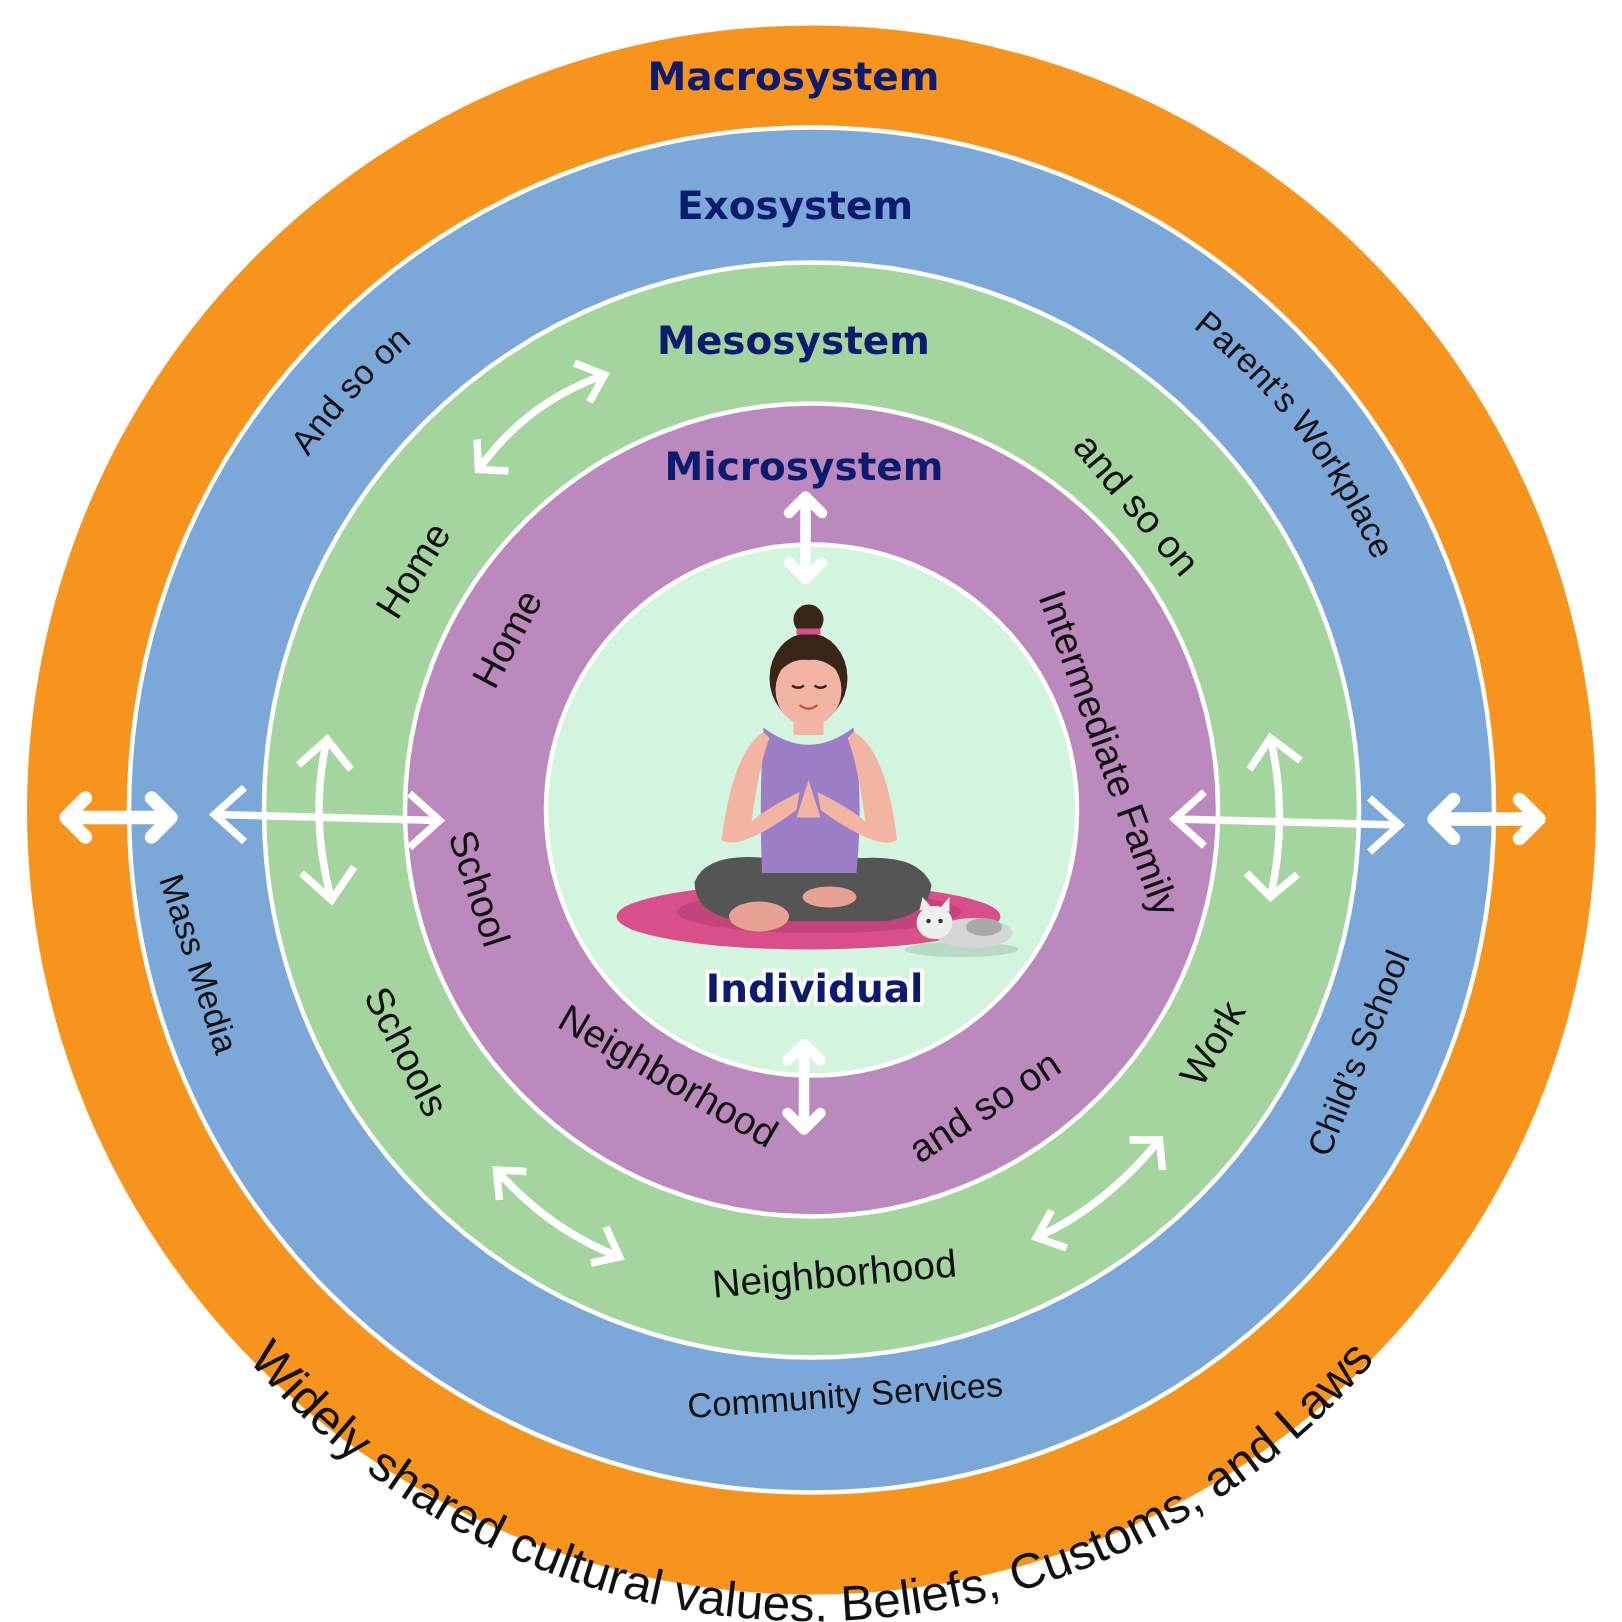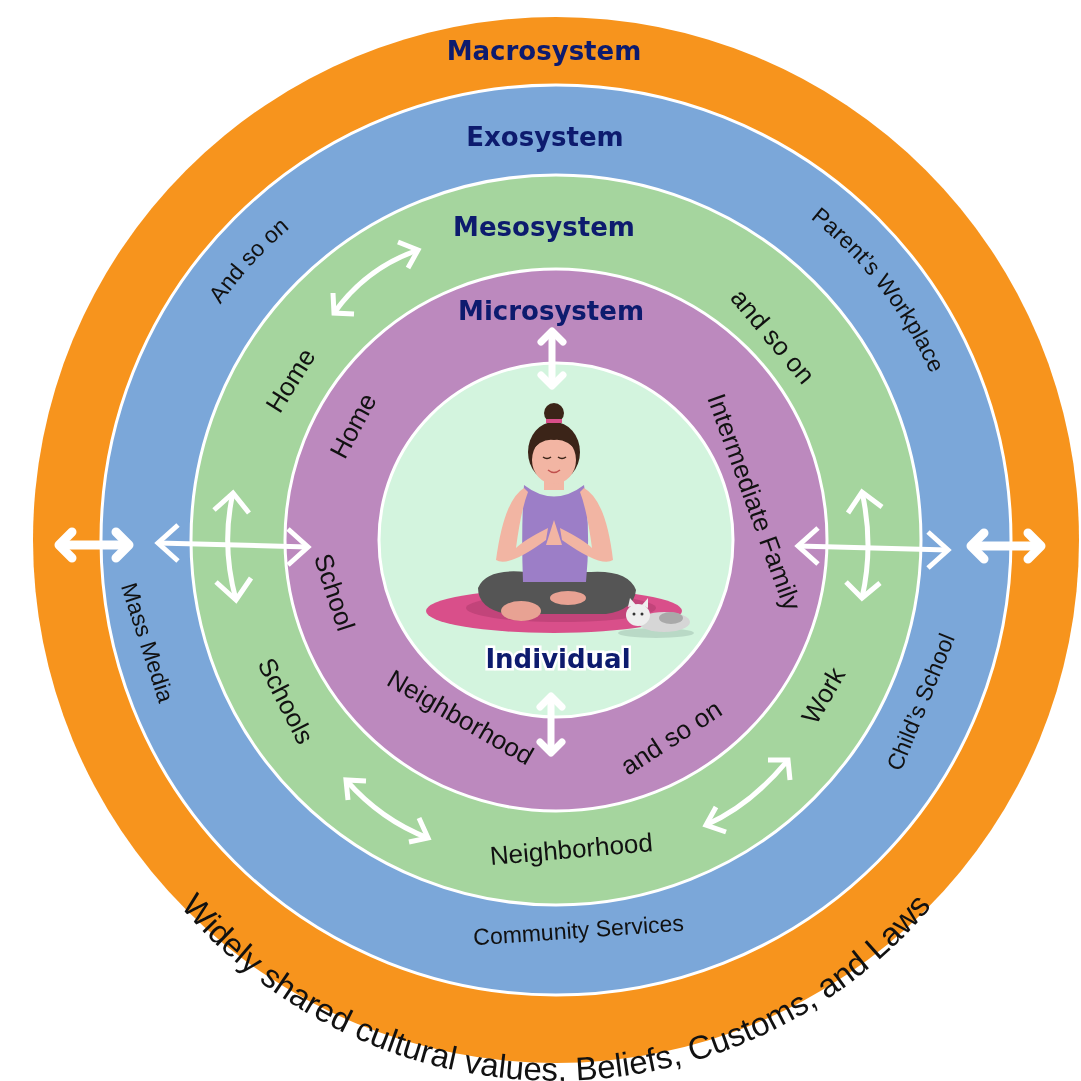--- a/index.html
+++ b/index.html
@@ -1,17 +1,17 @@
 <!DOCTYPE html>
 <html><head>
 <meta charset="utf-8">
 <style>
   html, body { margin: 0; padding: 0; background: #ffffff; }
   body { width: 1081px; height: 1081px; overflow: hidden; }
-  #stage { position: absolute; left: 16px; top: 0; width: 900px; height: 1081px; }
+  #stage { position: absolute; left: 1px; top: 0; width: 900px; height: 1081px; }
   svg { display: block; }
   .ring-title { font-family: "DejaVu Sans", sans-serif; font-weight: bold; font-size: 26px; }
   .lbl { font-family: "Liberation Sans", sans-serif; font-size: 26px; fill: #111111; }
   .lbl-sm { font-family: "Liberation Sans", sans-serif; font-size: 23px; fill: #111111; }
   .lbl-big { font-family: "Liberation Sans", sans-serif; font-size: 33px; fill: #111111; }
   .arrow { stroke: #ffffff; fill: none; stroke-width: 5; stroke-linecap: butt; stroke-linejoin: miter; }
   .arrow-bold { stroke: #ffffff; fill: none; stroke-width: 9; stroke-linecap: round; stroke-linejoin: round; }
 </style>
 </head>
 <body>

